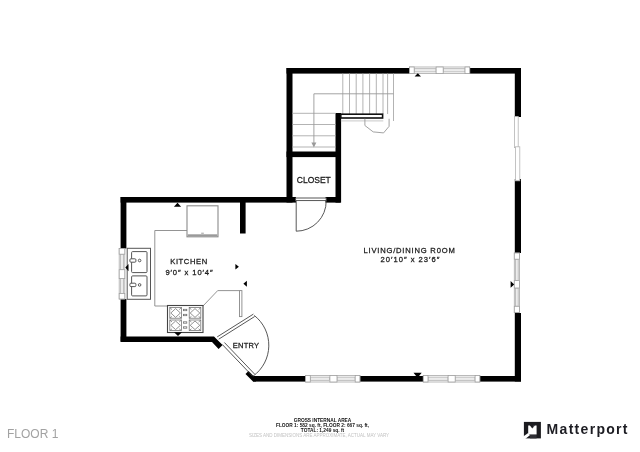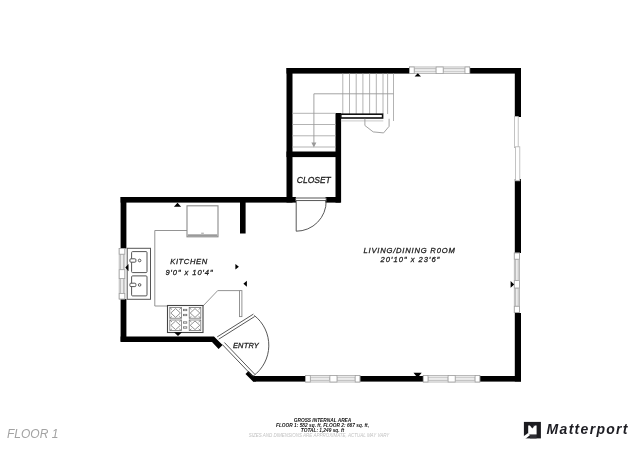--- a/index.html
+++ b/index.html
@@ -1,17 +1,17 @@
 <!DOCTYPE html>
 <html><head>
 <meta charset="utf-8">
 <style>
   html,body{margin:0;padding:0;background:#ffffff;}
   .page{position:relative;width:640px;height:452px;background:#ffffff;overflow:hidden;
-        font-family:"Liberation Sans", sans-serif;will-change:transform;font-style:italic;}
+        font-family:"Liberation Sans", sans-serif;will-change:transform;}
   svg text{font-family:"Liberation Sans", sans-serif;}
 </style>
 </head>
 <body>
 
 <div class="page">
 <svg width="640" height="452" viewBox="0 0 640 452">
 
 <rect x="292" y="73" width="223" height="303" fill="#ffffff"></rect>
 

